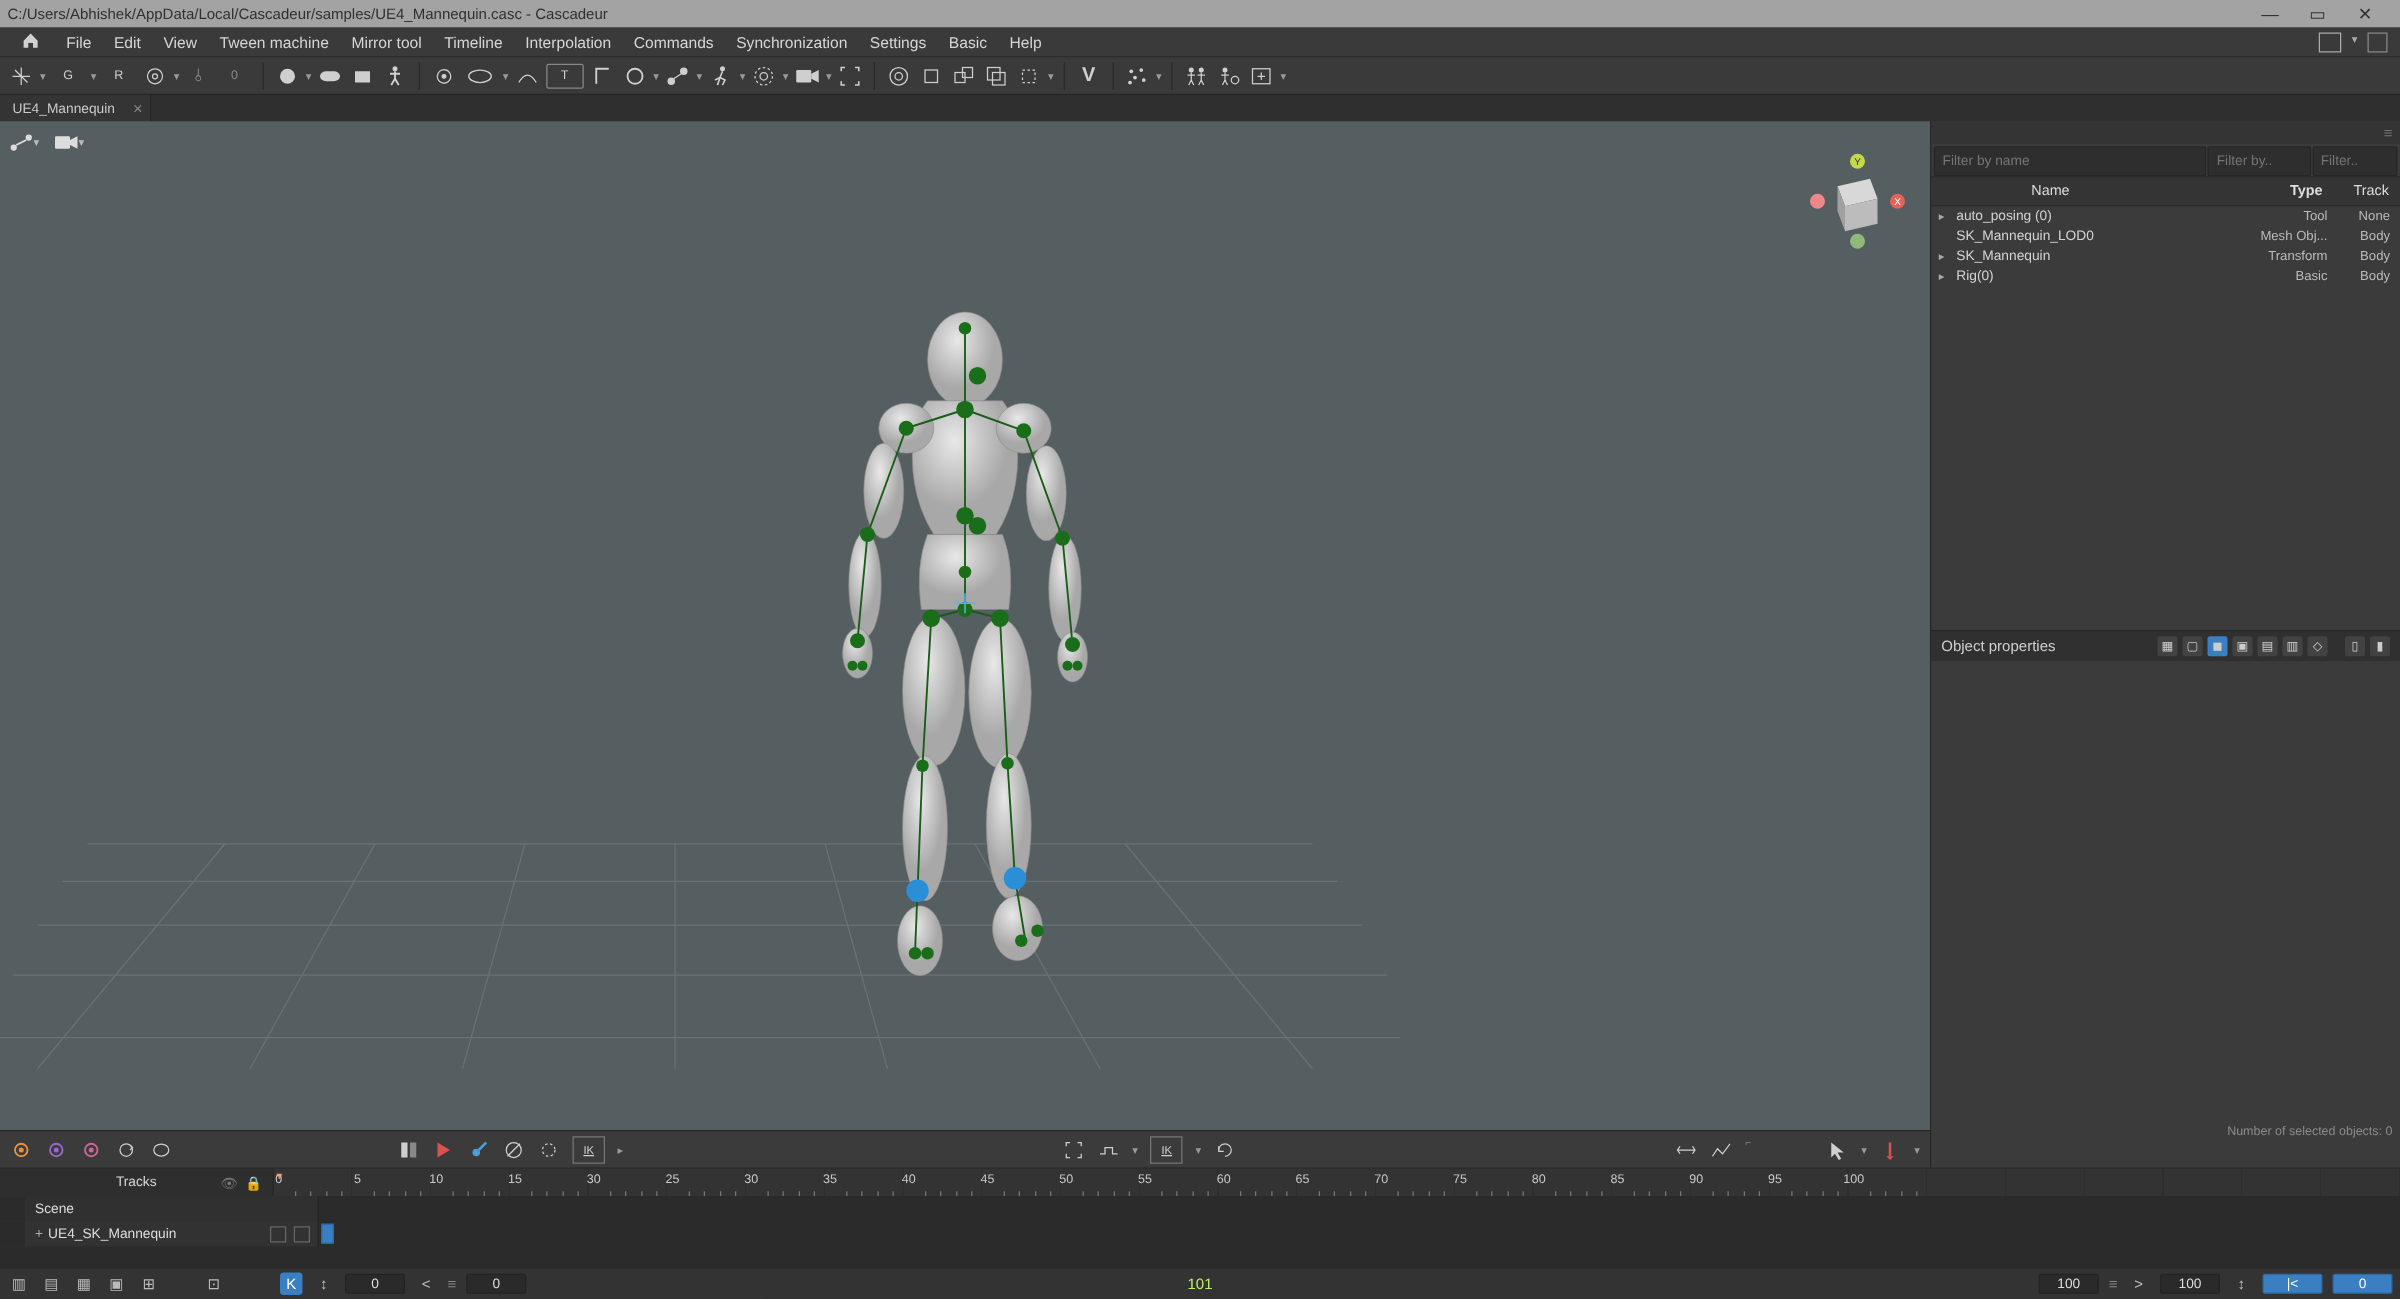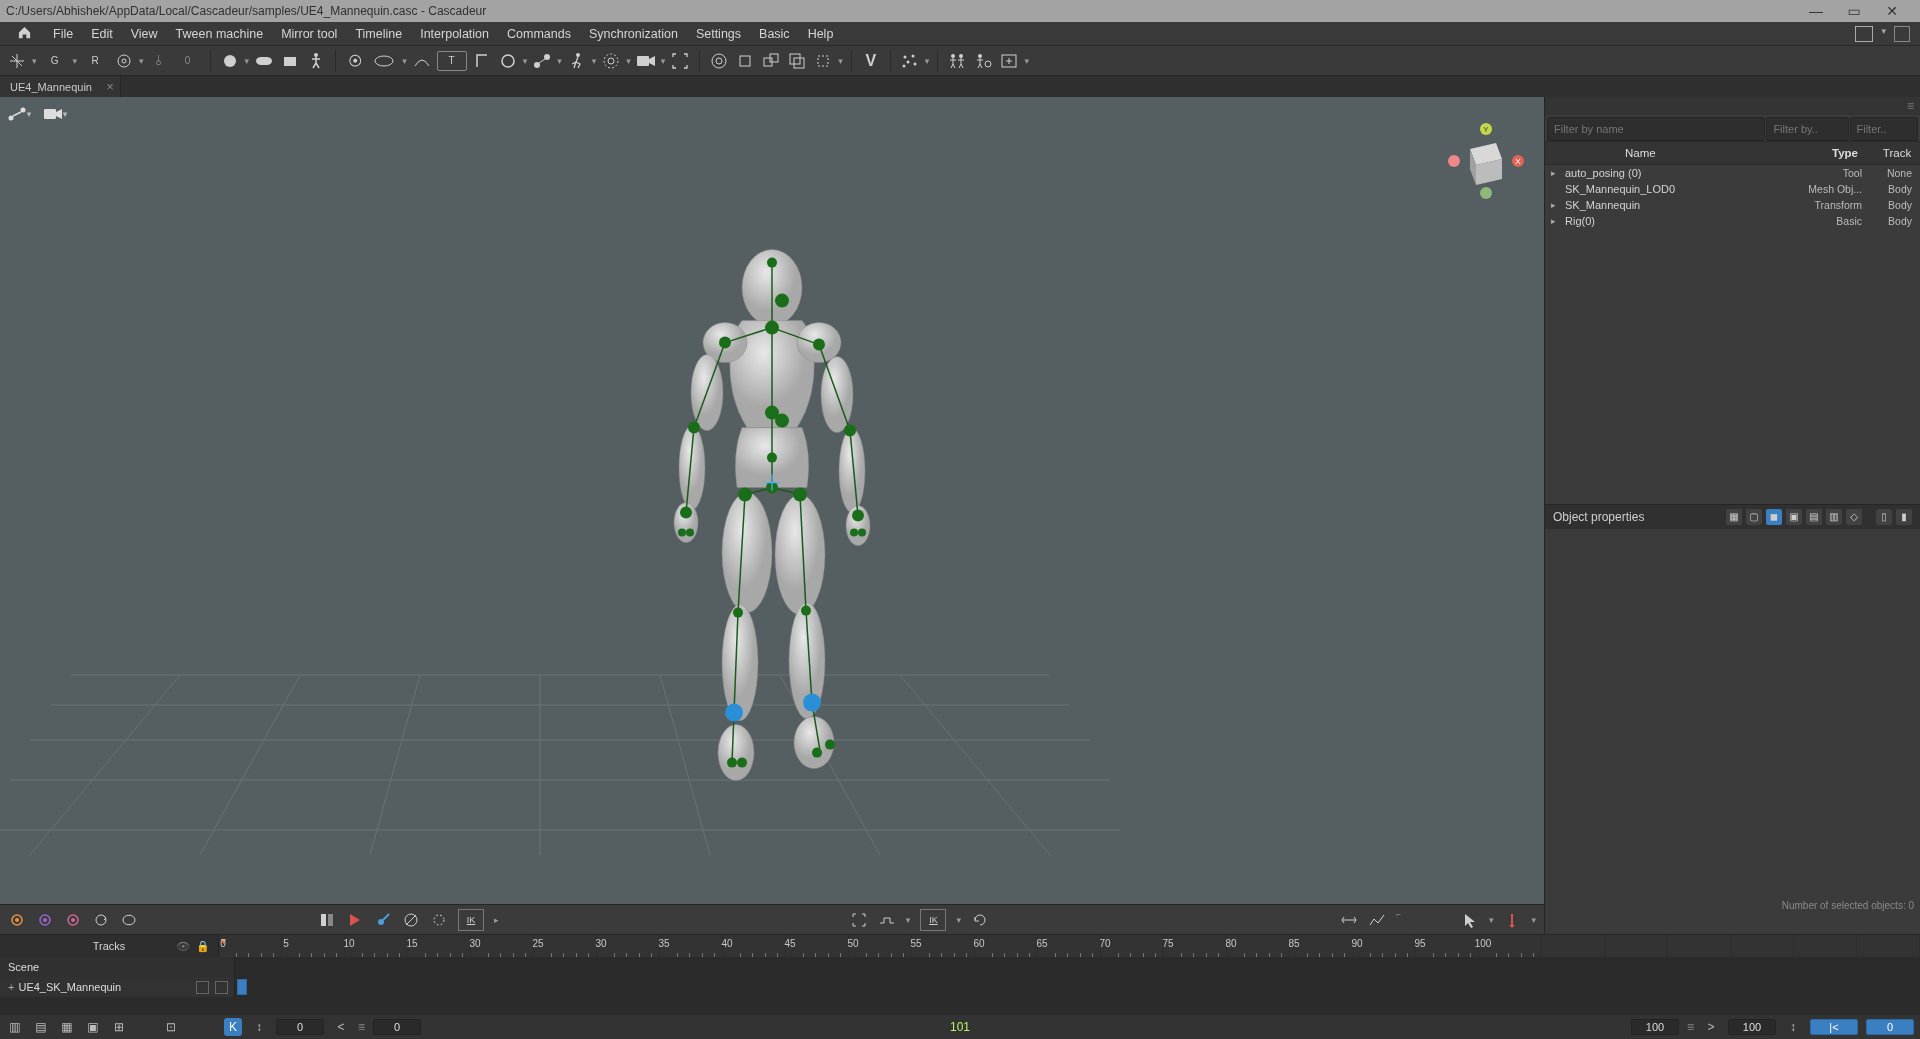--- a/index.html
+++ b/index.html
@@ -66,21 +66,21 @@
 .timeline{position:absolute;left:0;right:0;bottom:0;height:104px;background:#3b3b3b;
 border-top:1px solid #262626;display:flex;flex-direction:column;}
 .tl-head{height:22px;background:#2e2e2e;display:flex;align-items:stretch;}
 .tl-tracks-label{width:218px;display:flex;align-items:center;justify-content:center;
 font-size:11px;color:#d5d5d5;position:relative;border-right:1px solid #242424;}
 .tl-tracks-label .ic{position:absolute;right:8px;display:flex;gap:6px;color:#777;font-size:11px;}
 .tl-ruler{flex:1;position:relative;color:#c9c9c9;font-size:10px;
 background:repeating-linear-gradient(90deg,#333 0,#333 62px,#2e2e2e 62px,#2e2e2e 63px);}
 .tl-ruler .num{position:absolute;top:3px;transform:translateX(-50%);}
 .tl-ruler .marker0{position:absolute;left:0;top:0;color:#ff7b4a;}
-.tl-row{height:20px;display:flex;align-items:stretch;background:#2b2b2b;}
+.tl-row{height:20px;display:flex;align-items:stretch;background:#2b2b2b;padding-left:20px;}
 .tl-row .label{width:218px;display:flex;align-items:center;padding:0 8px;color:#ddd;
 font-size:11px;background:#323232;border-right:1px solid #242424;position:relative;}
 .tl-row .label.scene{background:#303030;}
 .tl-row .label .plus{margin-right:4px;color:#aaa;}
 .tl-row .label .togs{position:absolute;right:6px;display:flex;gap:6px;}
 .tl-row .label .togs span{width:11px;height:11px;border:1px solid #666;display:inline-block;}
 .tl-row .body{flex:1;position:relative;background:#2b2b2b;}
 .tl-row .body .clip{position:absolute;top:2px;bottom:2px;left:2px;width:8px;background:#3a7fc2;
 border:1px solid #2c6aa5;}
 .tl-foot{height:24px;display:flex;align-items:center;background:#333;padding:0 6px;

